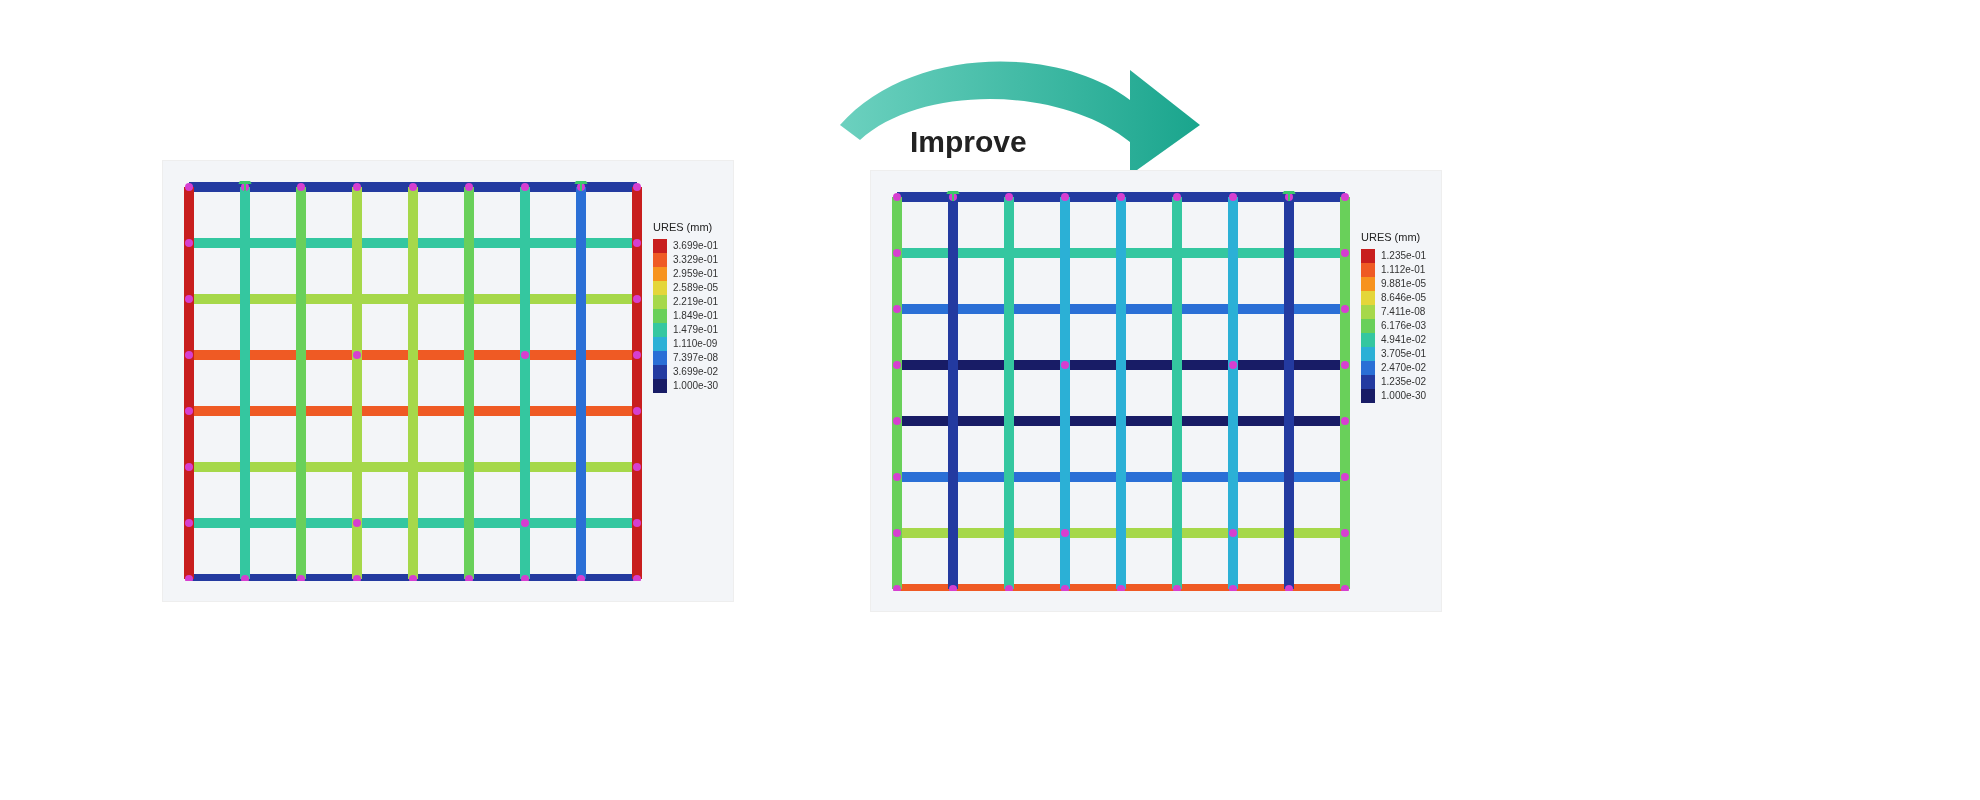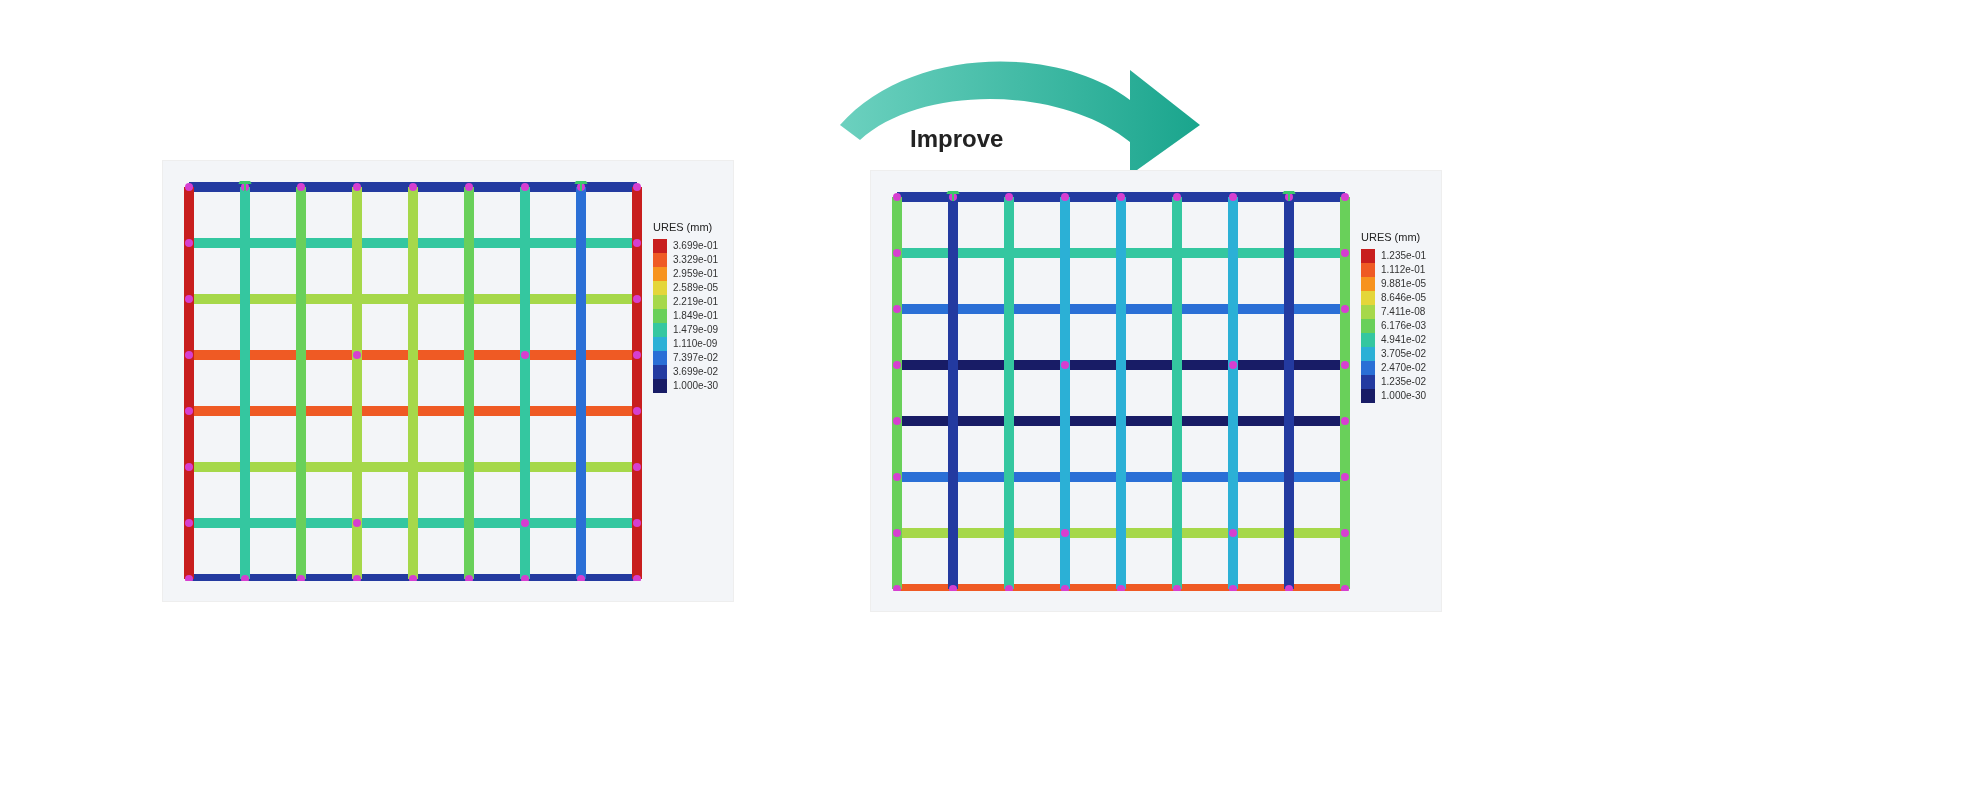--- a/index.html
+++ b/index.html
@@ -7,21 +7,21 @@
   .panel{position:absolute;background:#f3f5f8;border:1px solid #eee;}
   .panel.left{left:162px;top:160px;width:570px;height:440px;}
   .panel.right{left:870px;top:170px;width:570px;height:440px;}
   .grid{position:absolute;left:20px;top:20px;}
   .legend{position:absolute;display:flex;flex-direction:column;align-items:flex-start;font-size:10px;color:#333;}
   .legend-title{font-size:11px;margin-bottom:6px;color:#222;}
   .legend-row{display:flex;align-items:center;height:14px;text-align:right;}
   .legend-swatch{width:14px;height:14px;}
   .legend-label{margin-left:6px;line-height:14px;white-space:nowrap;}
   .arrow-wrap{position:absolute;left:820px;top:30px;width:390px;height:140px;}
-  .arrow-label{position:absolute;left:90px;top:95px;font-weight:700;font-size:24px;color:#222;}
+  .arrow-label{position:absolute;left:90px;top:95px;font-weight:700;font-size:30px;color:#222;}
 </style>
 </head>
 <body>
 
 <div class="stage">
 
   <div class="arrow-wrap">
     <svg width="390" height="140" viewBox="0 0 390 140">
       <defs>
         <linearGradient id="gA" x1="0" y1="0" x2="1" y2="0">
@@ -114,29 +114,29 @@
           <div class="legend-row">
             <div class="legend-swatch" style="background: rgb(166, 216, 74);"></div>
             <div class="legend-label">2.219e-01</div>
           </div>
           <div class="legend-row">
             <div class="legend-swatch" style="background: rgb(105, 208, 90);"></div>
             <div class="legend-label">1.849e-01</div>
           </div>
           <div class="legend-row">
             <div class="legend-swatch" style="background: rgb(52, 199, 160);"></div>
-            <div class="legend-label">1.479e-09</div>
+            <div class="legend-label">1.479e-01</div>
           </div>
           <div class="legend-row">
             <div class="legend-swatch" style="background: rgb(43, 176, 214);"></div>
             <div class="legend-label">1.110e-09</div>
           </div>
           <div class="legend-row">
             <div class="legend-swatch" style="background: rgb(42, 111, 214);"></div>
-            <div class="legend-label">7.397e-02</div>
+            <div class="legend-label">7.397e-08</div>
           </div>
           <div class="legend-row">
             <div class="legend-swatch" style="background: rgb(35, 58, 160);"></div>
             <div class="legend-label">3.699e-02</div>
           </div>
           <div class="legend-row">
             <div class="legend-swatch" style="background: rgb(24, 28, 102);"></div>
             <div class="legend-label">1.000e-30</div>
           </div>
         </div>
@@ -227,21 +227,21 @@
           <div class="legend-row">
             <div class="legend-swatch" style="background: rgb(105, 208, 90);"></div>
             <div class="legend-label">6.176e-03</div>
           </div>
           <div class="legend-row">
             <div class="legend-swatch" style="background: rgb(52, 199, 160);"></div>
             <div class="legend-label">4.941e-02</div>
           </div>
           <div class="legend-row">
             <div class="legend-swatch" style="background: rgb(43, 176, 214);"></div>
-            <div class="legend-label">3.705e-02</div>
+            <div class="legend-label">3.705e-01</div>
           </div>
           <div class="legend-row">
             <div class="legend-swatch" style="background: rgb(42, 111, 214);"></div>
             <div class="legend-label">2.470e-02</div>
           </div>
           <div class="legend-row">
             <div class="legend-swatch" style="background: rgb(35, 58, 160);"></div>
             <div class="legend-label">1.235e-02</div>
           </div>
           <div class="legend-row">

